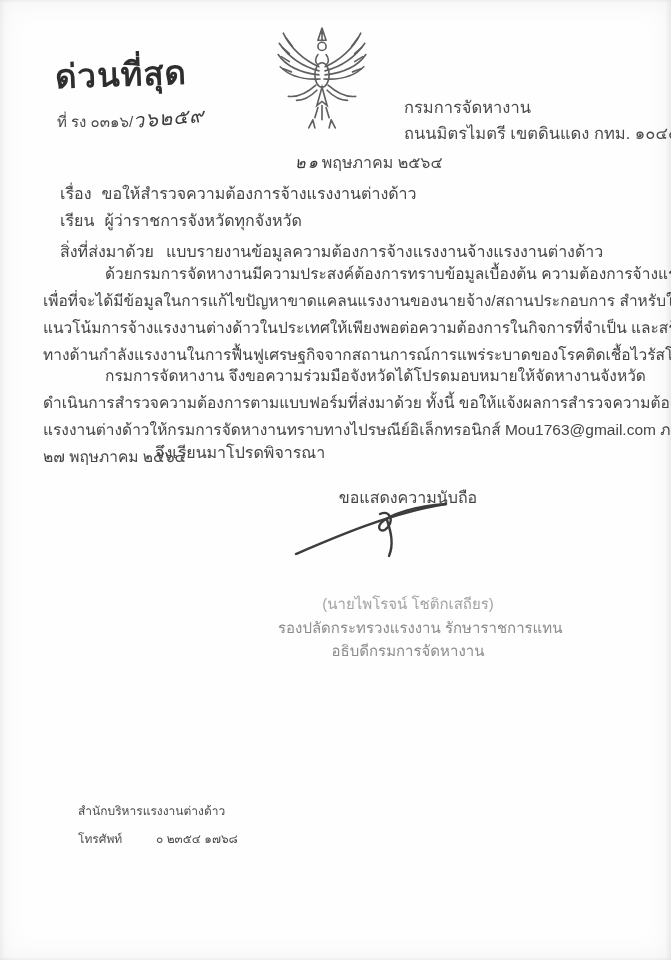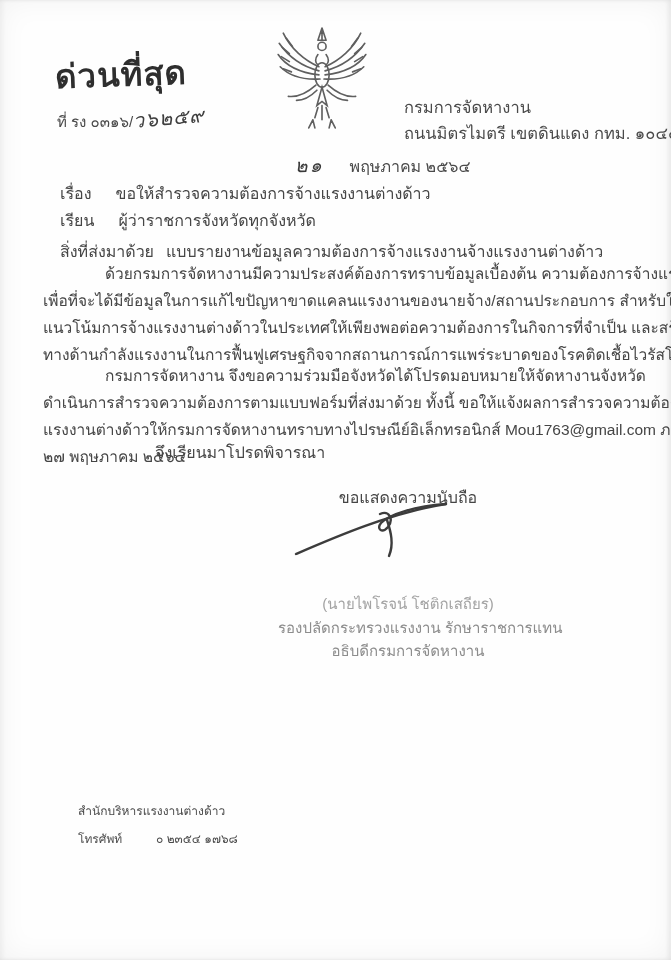--- a/index.html
+++ b/index.html
@@ -19,28 +19,28 @@
     font-size:33px;font-weight:700;color:#2e2e2e;
     transform:rotate(-2deg);letter-spacing:1px;
   }
   .refline{font-size:15px;color:#4a4a4a;}
   .hand{
     font-size:20px;font-style:italic;color:#3f3f3f;
     display:inline-block;transform:rotate(-5deg) translateY(-2px);
     letter-spacing:1px;
   }
   .hand-day{
-    font-size:19px;font-style:italic;color:#3a3a3a;
-    display:inline-block;transform:rotate(-1deg);margin-right:26px;
+    font-size:16px;font-style:italic;color:#3a3a3a;
+    display:inline-block;transform:rotate(-1deg);margin-right:2px;
     letter-spacing:2px;
   }
   .agency{font-size:16.5px;color:#4a4a4a;line-height:26px;}
   .dateline{font-size:16px;color:#4a4a4a;}
   .hdr{font-size:16px;color:#454545;}
-  .hdr .lbl{margin-right:24px;}
+  .hdr .lbl{margin-right:10px;}
   .para{font-size:15.5px;color:#454545;}
   .para .ln{height:27px;line-height:27px;white-space:nowrap;}
   .para .indent{padding-left:62px;}
   .closing{font-size:16px;color:#454545;}
   .sigblock{width:260px;text-align:center;}
   .salute{font-size:16px;color:#454545;}
   .signame{font-size:15px;color:#a3a3a3;margin-top:14px;}
   .sigtitle{font-size:15px;color:#8d8d8d;line-height:23px;}
   .footer{font-size:12px;color:#4a4a4a;line-height:27.5px;}
   .footer .lbl{display:inline-block;width:78px;}

